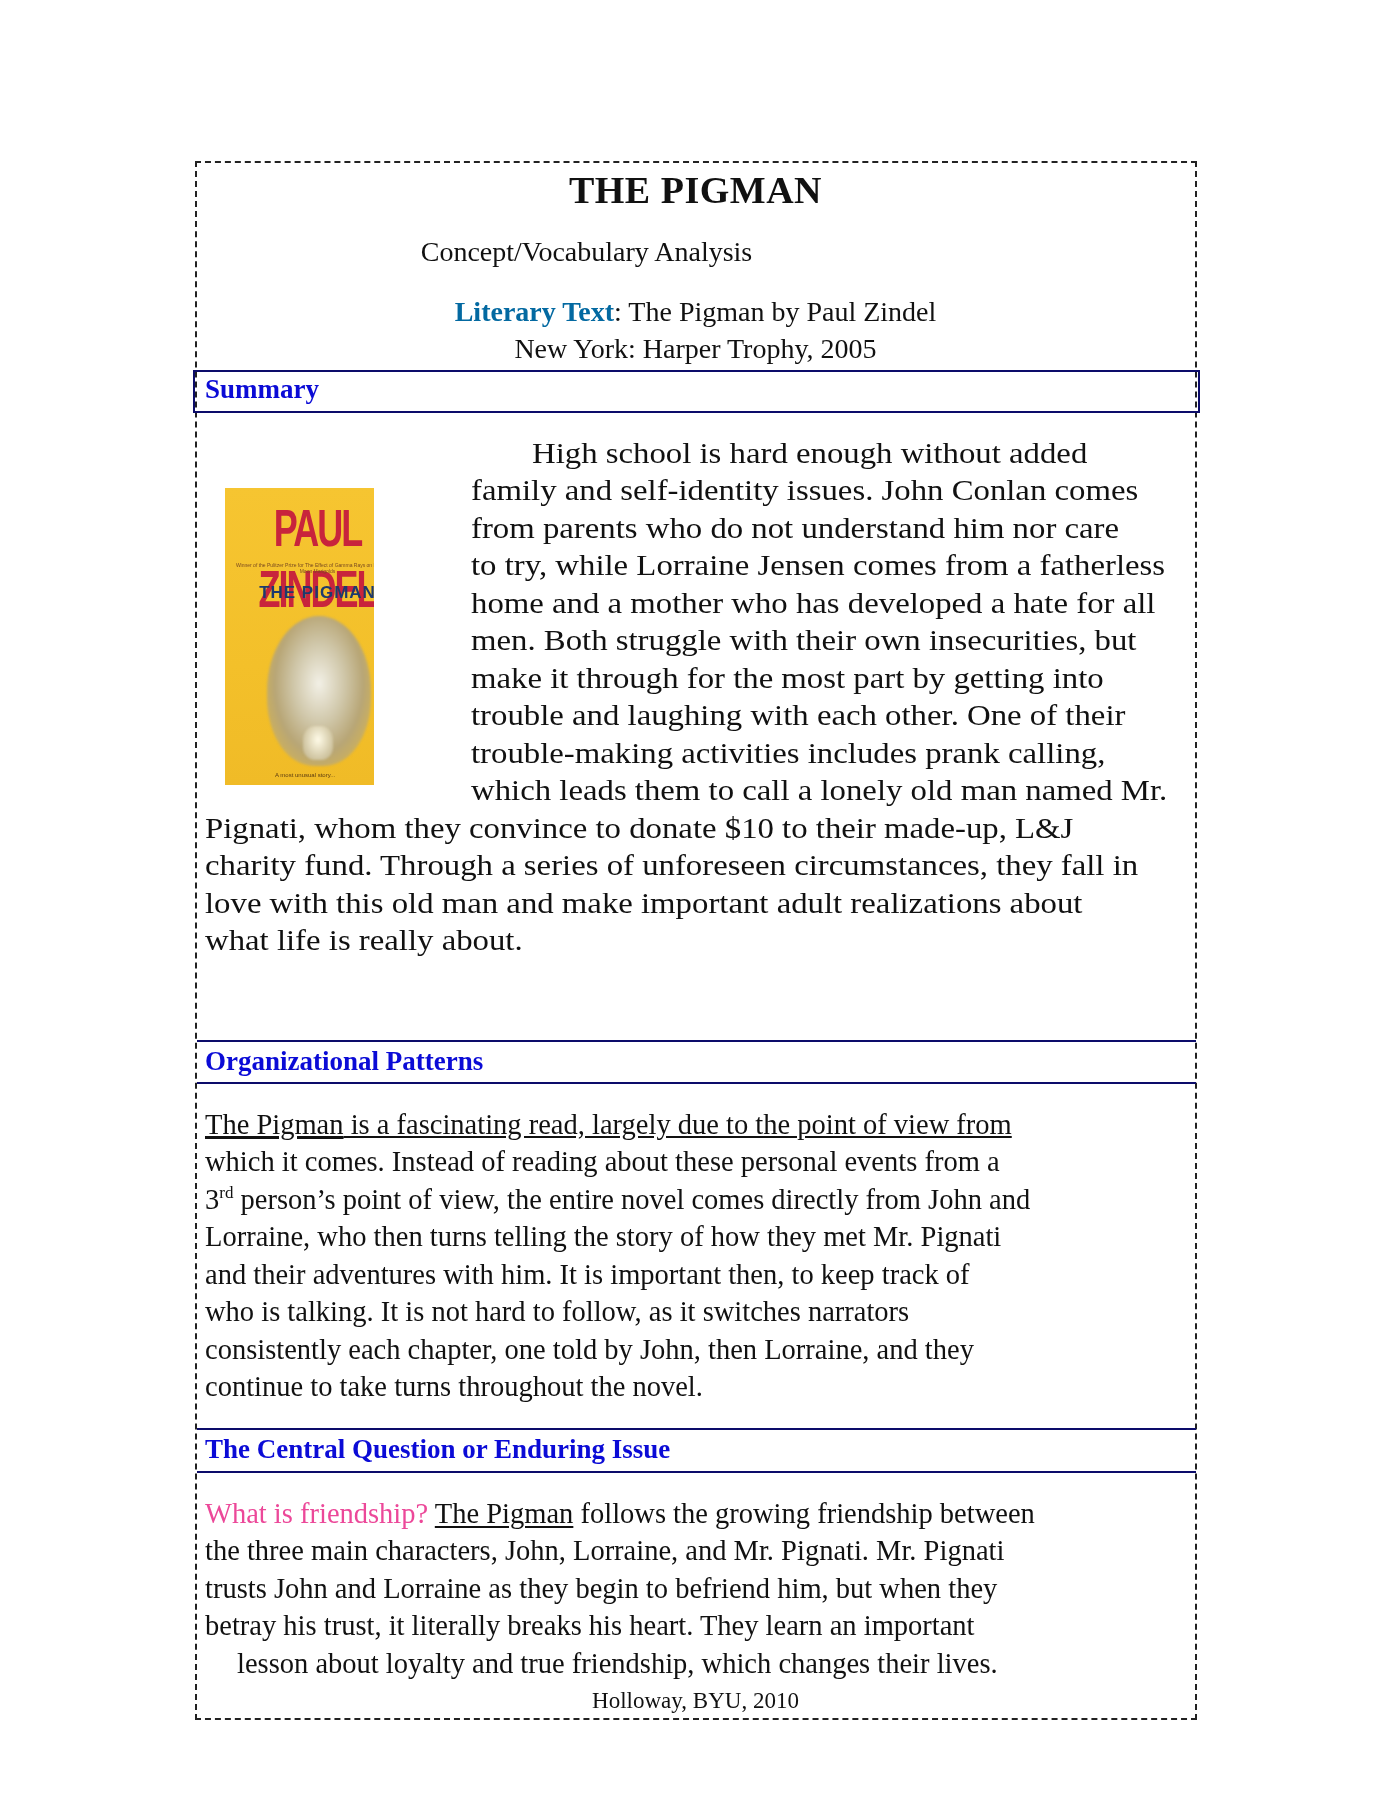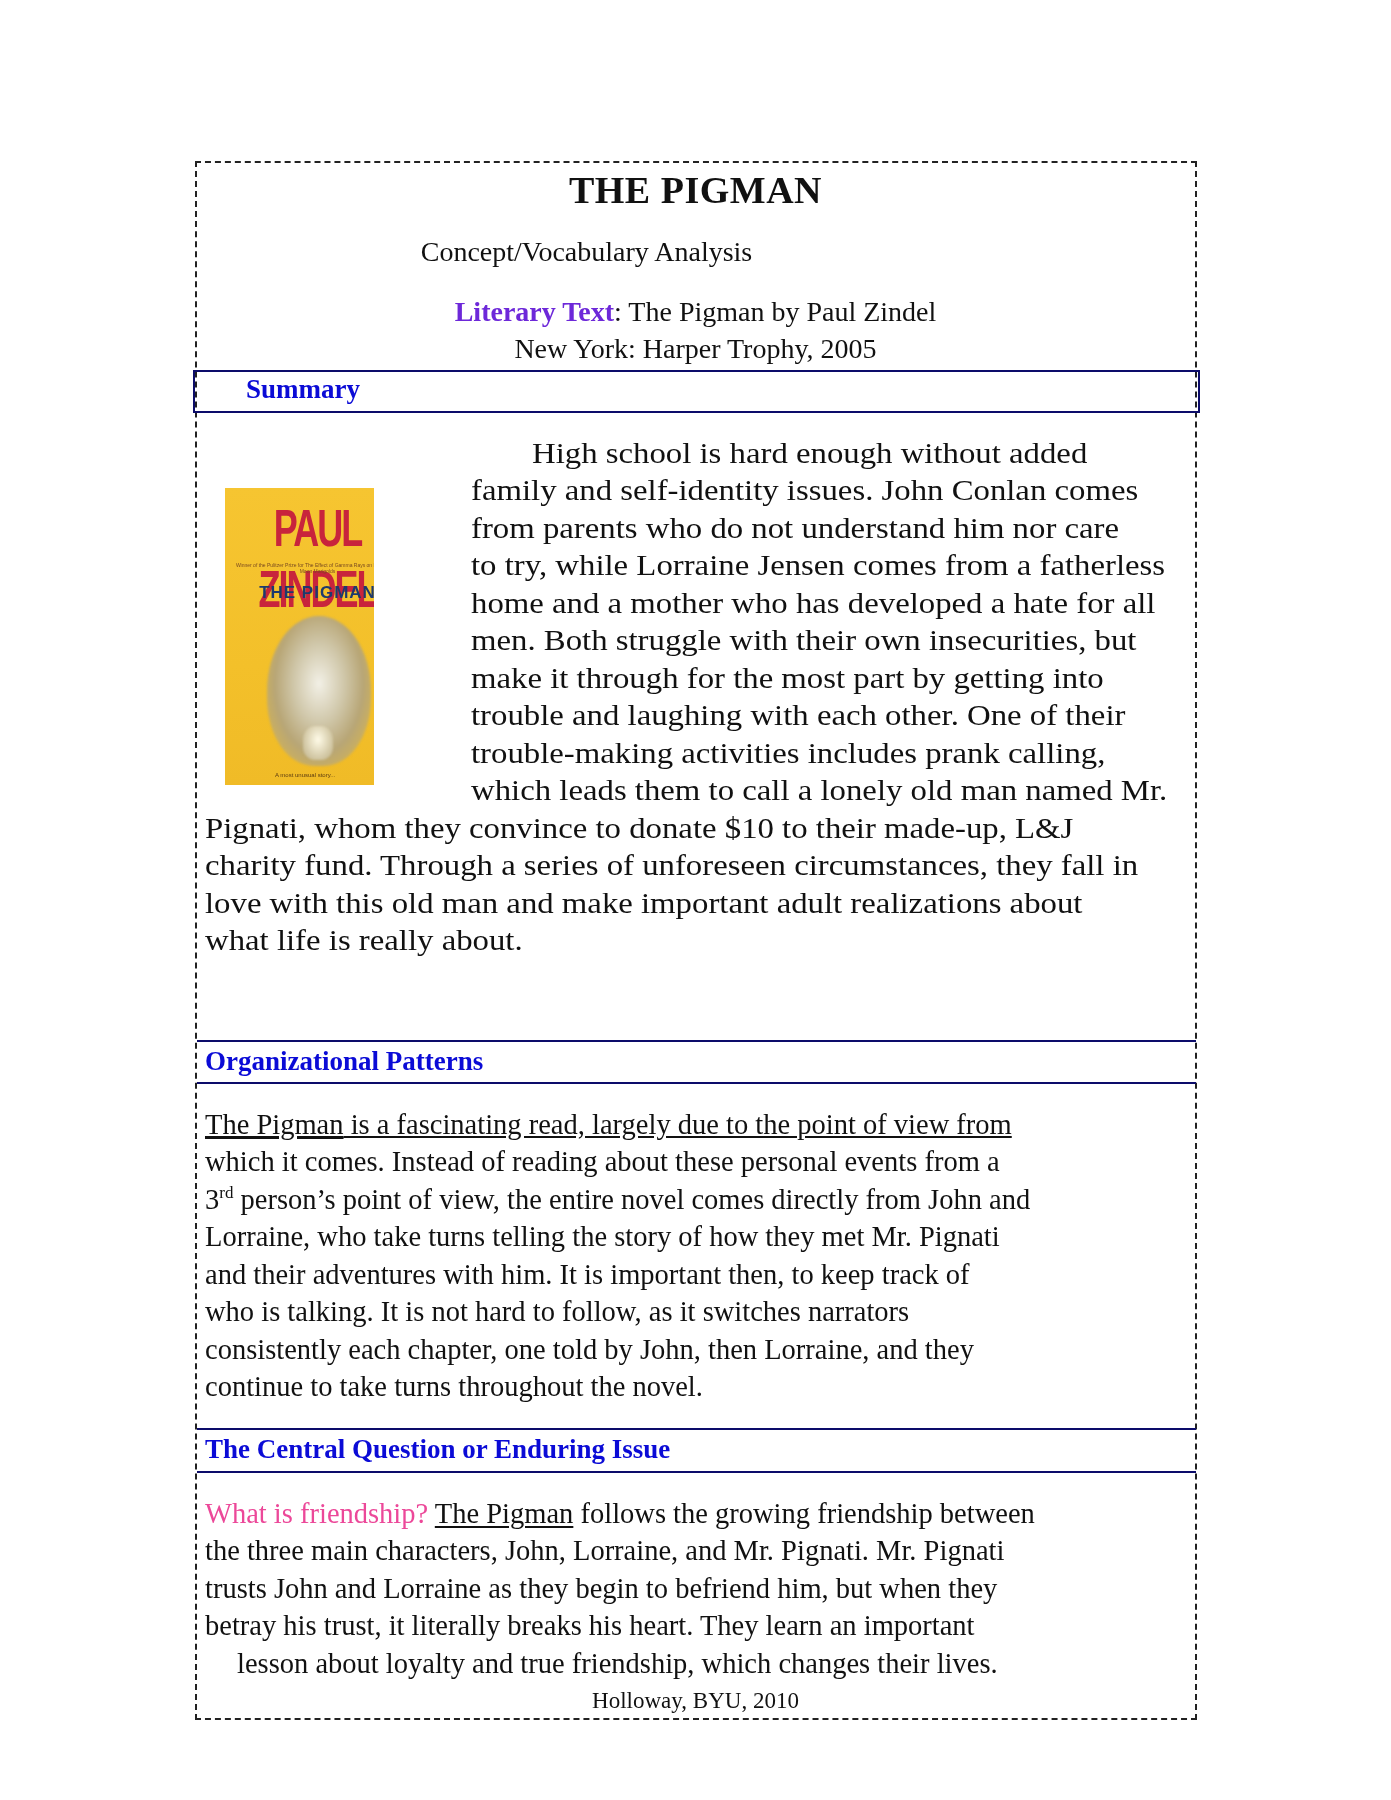--- a/index.html
+++ b/index.html
@@ -9,21 +9,21 @@
               border: 2px dashed #222; box-sizing: border-box; }
   .abs { position: absolute; white-space: nowrap; }
   .title { left: 0; width: 1391px; text-align: center; top: 168px; font-size: 38px; font-weight: bold;
            font-family: "Liberation Serif", "DejaVu Serif", serif; letter-spacing: 0.5px; }
   .subtitle { left: 0; width: 1173px; text-align: center; top: 236px; font-size: 28px;
               font-family: "Liberation Serif", "DejaVu Serif", serif; }
   .lit { left: 0; width: 1391px; text-align: center; top: 296px; font-size: 28px;
          font-family: "Liberation Serif", "DejaVu Serif", serif; }
   .pub { left: 0; width: 1391px; text-align: center; top: 333px; font-size: 28px;
          font-family: "Liberation Serif", "DejaVu Serif", serif; }
-  .blue-bold { color: #6d28d9; font-weight: bold; }
+  .blue-bold { color: #0369a1; font-weight: bold; }
   .summary-box { position: absolute; left: 193px; top: 370px; width: 1007px; height: 43px;
                  border: 2px solid #0c0c6a; box-sizing: border-box; }
   .section-head { position: absolute; left: 205px; font-size: 27px; font-weight: bold; color: #0b0bd6;
                   font-family: "Liberation Serif", "DejaVu Serif", serif; white-space: nowrap; }
   .rule { position: absolute; left: 197px; width: 999px; height: 0; border-top: 2px solid #0c0c6a; }
   .cover { position: absolute; left: 225px; top: 488px; width: 149px; height: 297px;
            background: linear-gradient(180deg, #f6c531 0%, #f3c02a 60%, #f0bb27 100%); overflow: hidden; }
   .cover .author { position: absolute; left: 0; width: 185px; top: 10px; text-align: center;
                    font-family: "Liberation Sans", "DejaVu Sans", sans-serif; font-weight: bold; font-size: 36px;
                    color: #c8243c; letter-spacing: -2px; transform: scaleY(1.45); transform-origin: top center; }
@@ -53,21 +53,21 @@
 <body>
 
 <div class="page-box"></div>
 
 <div class="abs title">THE PIGMAN</div>
 <div class="abs subtitle">Concept/Vocabulary Analysis</div>
 <div class="abs lit"><span class="blue-bold">Literary Text</span><span>: The Pigman by Paul Zindel</span></div>
 <div class="abs pub">New York: Harper Trophy, 2005</div>
 
 <div class="summary-box"></div>
-<div class="section-head" style="top:374px;margin-left:41px;">Summary</div>
+<div class="section-head" style="top:374px;">Summary</div>
 
 <div class="cover">
   <div class="author">PAUL ZINDEL</div>
   <div class="blurb">Winner of the Pulitzer Prize for The Effect of Gamma Rays on Man-in-the-Moon Marigolds</div>
   <div class="cover-title">THE PIGMAN</div>
   <div class="pig"></div>
   <div class="pig-snout"></div>
   <div class="tagline">A most unusual story...</div>
   <div class="badge"></div>
 </div>
@@ -90,21 +90,21 @@
 </div>
 
 <div class="rule" style="top:1040px;"></div>
 <div class="section-head" style="top:1046px;">Organizational Patterns</div>
 <div class="rule" style="top:1082px;"></div>
 
 <div class="body-text">
   <div class="line" style="left:205px; top:1109px;text-decoration:underline;"><span class="underline">The Pigman</span><span> is a fascinating read, largely due to the point of view from</span></div>
   <div class="line" style="left:205px; top:1146px;">which it comes.  Instead of reading about these personal events from a</div>
   <div class="line" style="left:205px; top:1184px;"><span>3</span><sup>rd</sup><span> person’s point of view, the entire novel comes directly from John and</span></div>
-  <div class="line" style="left:205px; top:1221px;">Lorraine, who take turns telling the story of how they met Mr. Pignati</div>
+  <div class="line" style="left:205px; top:1221px;">Lorraine, who then turns telling the story of how they met Mr. Pignati</div>
   <div class="line" style="left:205px; top:1259px;">and their adventures with him.  It is important then, to keep track of</div>
   <div class="line" style="left:205px; top:1296px;">who is talking.  It is not hard to follow, as it switches narrators</div>
   <div class="line" style="left:205px; top:1334px;">consistently each chapter, one told by John, then Lorraine, and they</div>
   <div class="line" style="left:205px; top:1371px;">continue to take turns throughout the novel.</div>
 </div>
 
 <div class="rule" style="top:1428px;"></div>
 <div class="section-head" style="top:1434px;">The Central Question or Enduring Issue</div>
 <div class="rule" style="top:1471px;"></div>
 

